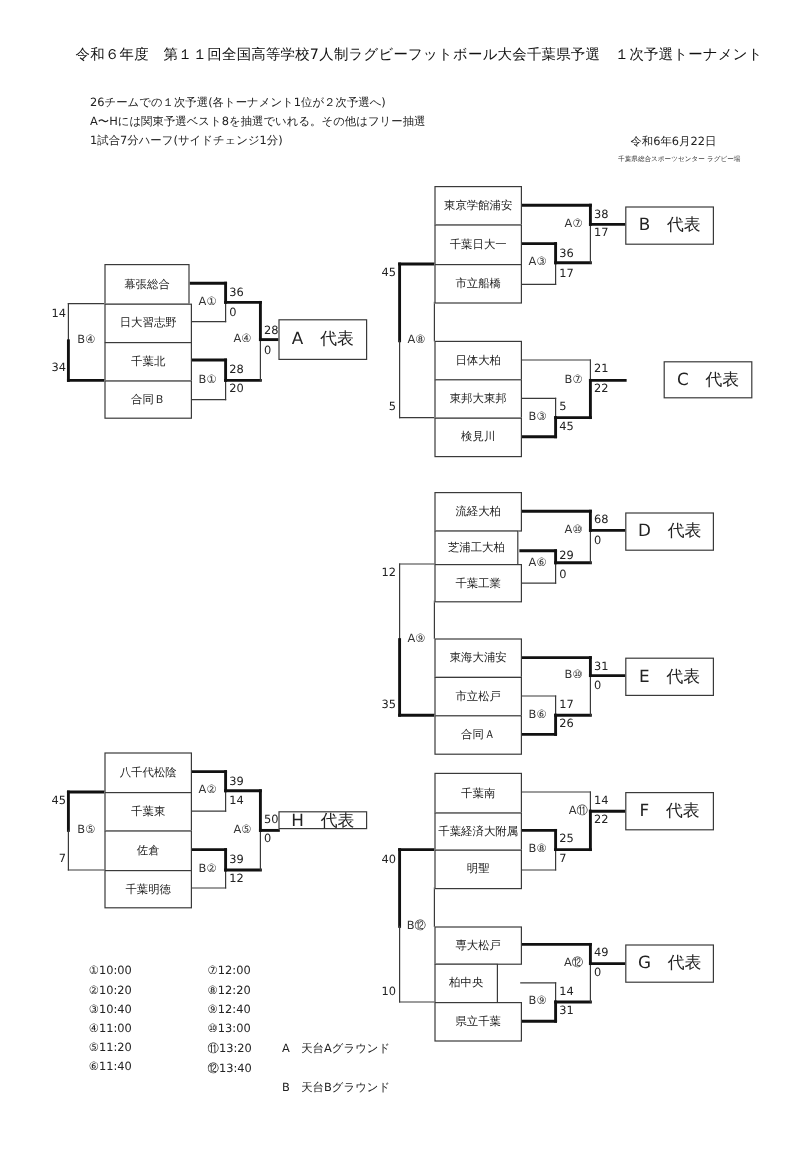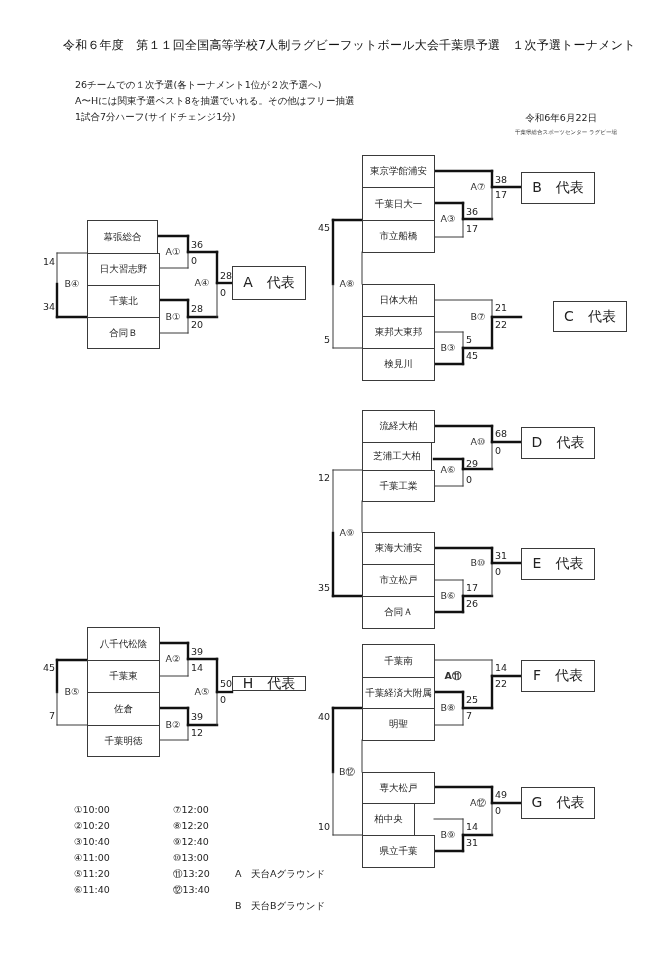--- a/index.html
+++ b/index.html
@@ -183,21 +183,21 @@
     <div class="mlabel" style="left: 458px; top: 180px;">A⑦</div>
     <div class="mlabel" style="left: 428px; top: 341px;">B③</div>
     <div class="mlabel" style="left: 458px; top: 310px;">B⑦</div>
     <div class="mlabel" style="left: 327px; top: 277px;">A⑧</div>
     <div class="mlabel" style="left: 428px; top: 463px;">A⑥</div>
     <div class="mlabel" style="left: 458px; top: 435px;">A⑩</div>
     <div class="mlabel" style="left: 428px; top: 589px;">B⑥</div>
     <div class="mlabel" style="left: 458px; top: 556px;">B⑩</div>
     <div class="mlabel" style="left: 327px; top: 526px;">A⑨</div>
     <div class="mlabel" style="left: 428px; top: 701px;">B⑧</div>
-    <div class="mlabel" style="left: 433px; top: 669px; font-weight: bold;">A⑪</div>
+    <div class="mlabel" style="left: 462px; top: 669px;">A⑪</div>
     <div class="mlabel" style="left: 428px; top: 828px;">B⑨</div>
     <div class="mlabel" style="left: 458px; top: 796px;">A⑫</div>
     <div class="mlabel" style="left: 327px; top: 765px;">B⑫</div>
     <div class="score" style="top: 238px; left: 191px;">36</div>
     <div class="score" style="top: 254px; left: 191px;">0</div>
     <div class="score" style="top: 302px; left: 191px;">28</div>
     <div class="score" style="top: 318px; left: 191px;">20</div>
     <div class="score" style="top: 269px; left: 220px;">28</div>
     <div class="score" style="top: 286px; left: 220px;">0</div>
     <div class="score r" style="top: 255px; left: 25px;">14</div>

